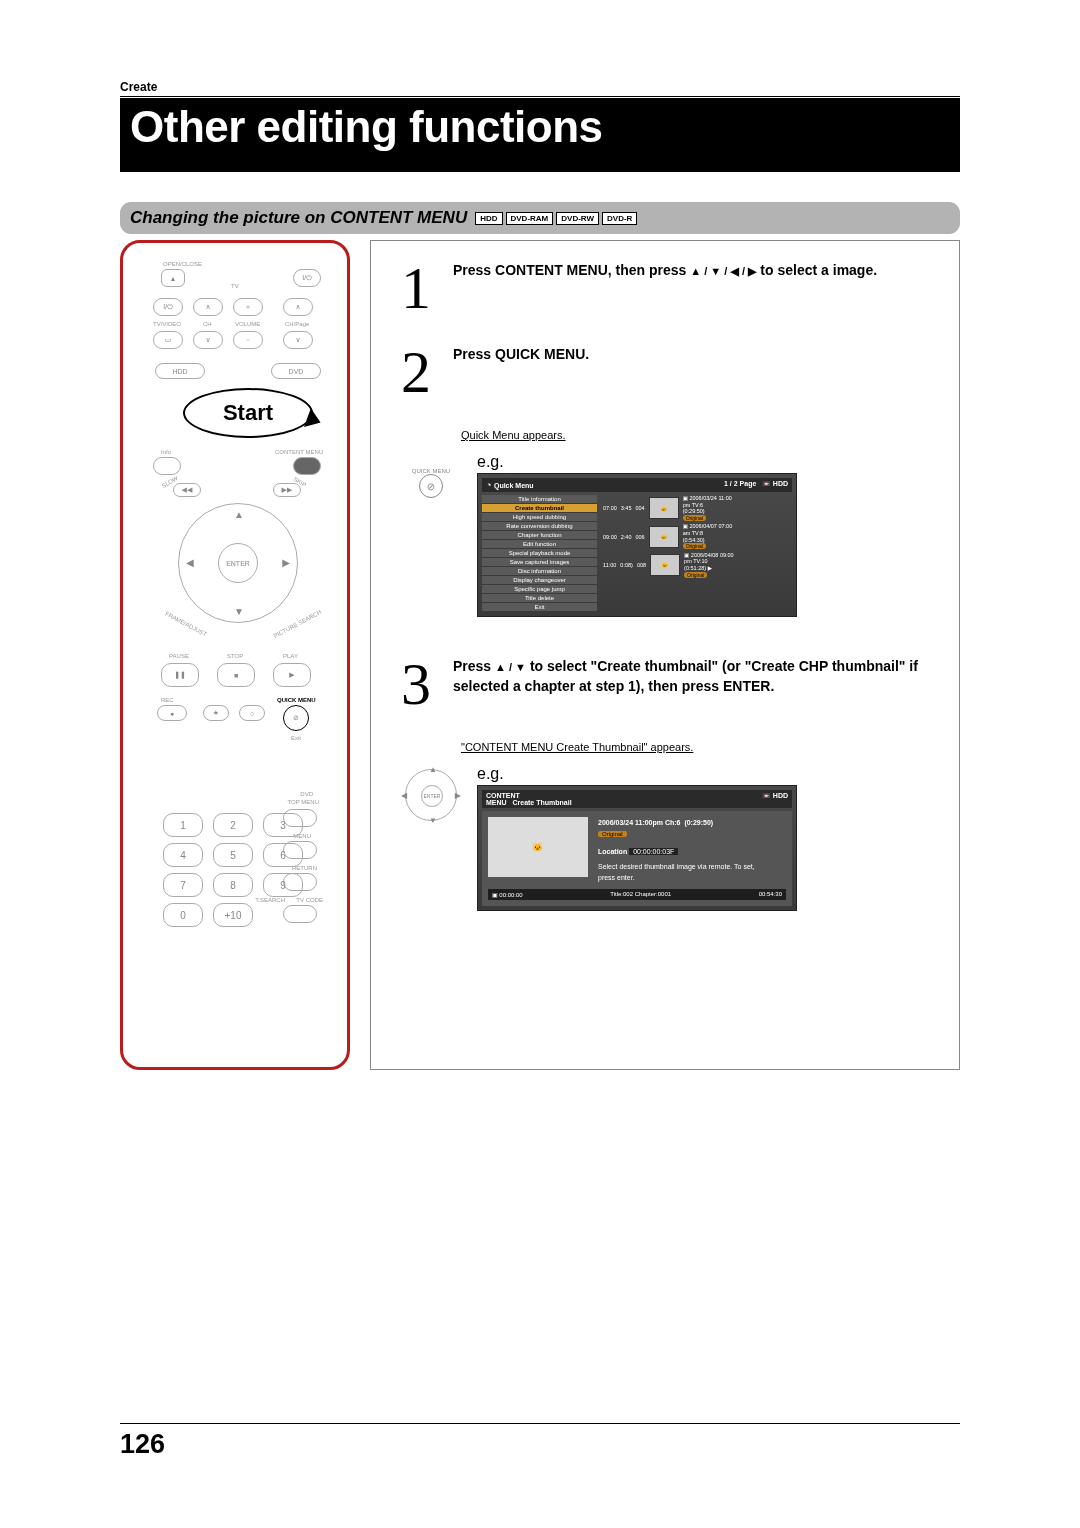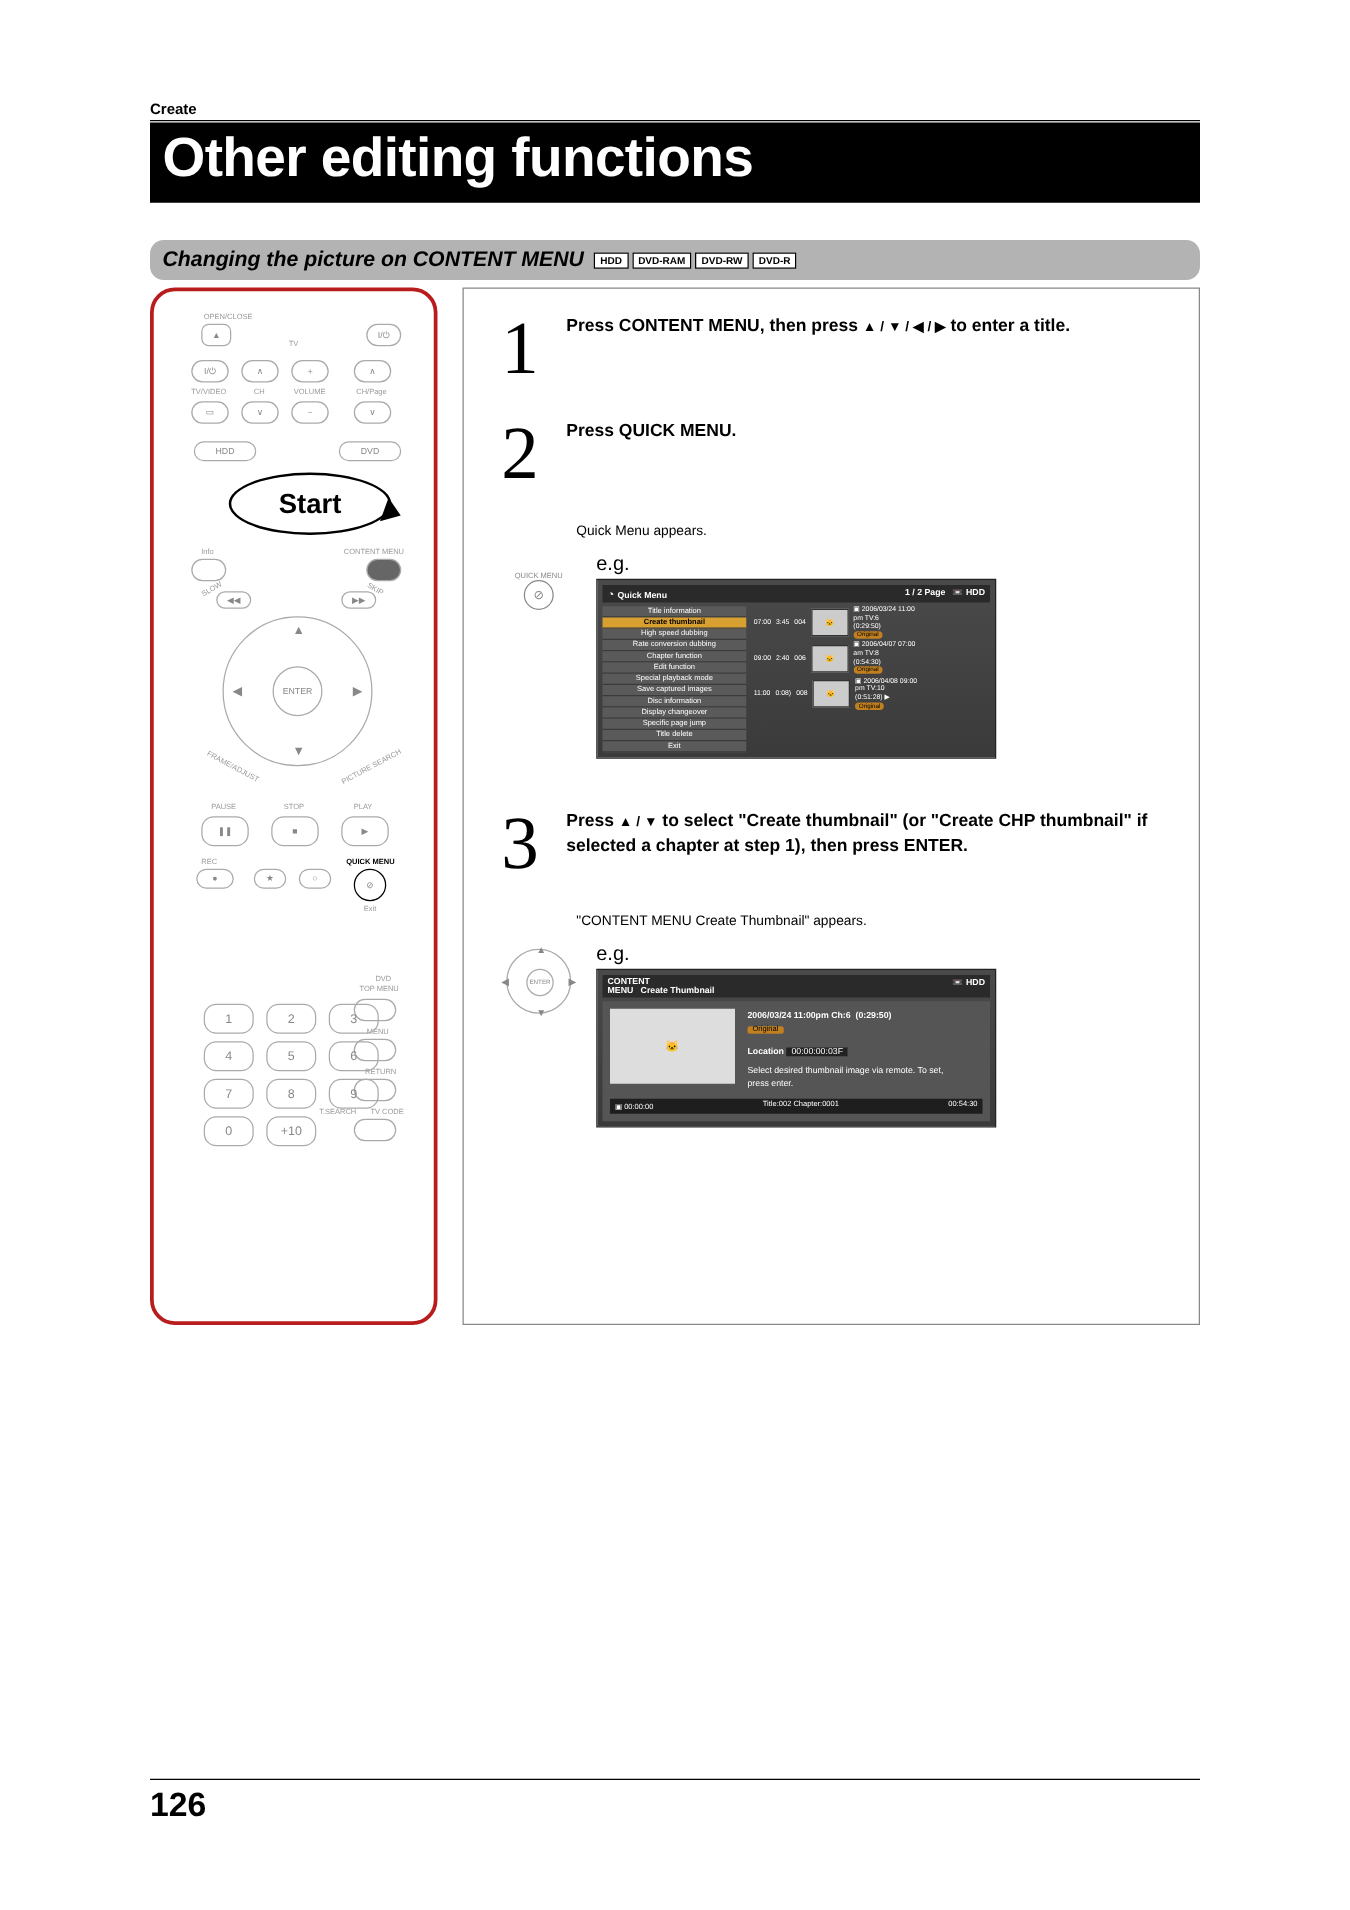--- a/index.html
+++ b/index.html
@@ -20,21 +20,21 @@
   }
   .editing-label {
     font-size: 12px;
     font-weight: bold;
     margin-bottom: 2px;
   }
   .thin-rule { height: 1px; background: #000; margin-bottom: 1px; }
   .title-bar {
     background: #000;
     color: #fff;
-    padding: 4px 10px 6px 10px;
+    padding: 4px 10px 16px 10px;
     border-bottom: 4px solid #000;
   }
   .title-bar h1 {
     font-family: "Arial Narrow", Arial, sans-serif;
     font-weight: bold;
     font-size: 44px;
     letter-spacing: -0.5px;
   }
   .sub-bar {
     background: #b3b3b3;
@@ -179,20 +179,21 @@
   .step-body h3 {
     font-size: 14px;
     font-weight: bold;
     line-height: 1.4;
   }
   .tri { font-size: 11px; }
   .step-sub {
     font-size: 11px;
     margin-top: 10px;
     margin-left: 60px;
+    text-decoration: underline;
   }
   .step-row {
     display: flex;
     gap: 16px;
     align-items: flex-start;
     margin-top: 12px;
   }
   .mini-btn-block {
     width: 60px; height: 60px;
     display: flex; flex-direction: column;
@@ -407,21 +408,21 @@
         <div class="numbtn">+10</div>
       </div>
     </div>
 
     <div class="steps">
 
       <div class="step">
         <div class="step-num">1</div>
         <div class="step-body">
           <h3>
-            <span>Press CONTENT MENU, then press </span><span class="tri">▲ / ▼ / ◀ / ▶</span><span> to enter a title.</span>
+            <span>Press CONTENT MENU, then press </span><span class="tri">▲ / ▼ / ◀ / ▶</span><span> to select a image.</span>
           </h3>
         </div>
       </div>
 
       <div class="step">
         <div class="step-num">2</div>
         <div class="step-body">
           <h3>Press QUICK MENU.</h3>
         </div>
       </div>

